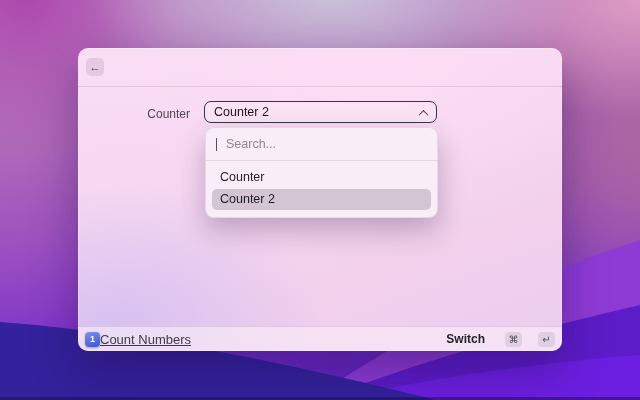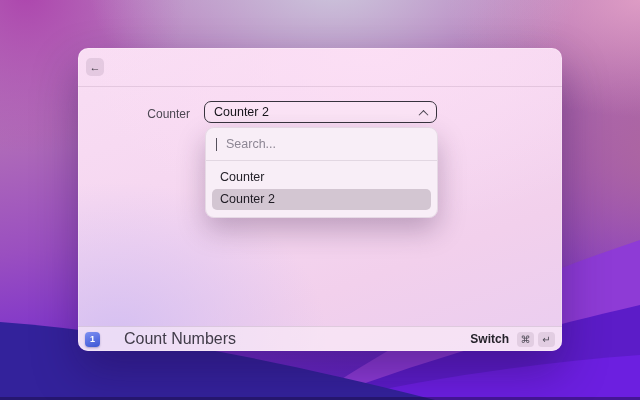--- a/index.html
+++ b/index.html
@@ -75,22 +75,22 @@
     border-top:1px solid rgba(80,55,85,.14);background:rgba(253,242,250,.55);
     display:flex;align-items:center;padding:0 7px;
   }
   .app-icon{
     width:15px;height:15px;border-radius:4px;
     background:linear-gradient(160deg,#7e90f2,#3c55d4);
     color:#fff;font-size:9px;font-weight:bold;
     display:flex;align-items:center;justify-content:center;
     box-shadow:0 1px 2px rgba(30,30,90,.3);
   }
-  .cmd-title{font-size:16px;color:#403b48;margin-left:24px;flex:1;}
-  .action{display:flex;align-items:center;gap:4px;cursor:pointer;}
+  .cmd-title{font-size:13px;color:#403b48;margin-left:0;flex:1;text-decoration:underline;}
+  .action{display:flex;align-items:center;gap:16px;cursor:pointer;}
   .action-label{font-size:12px;font-weight:700;color:#26232b;margin-right:4px;}
   .kbd{
     min-width:11px;height:15px;padding:0 3px;border-radius:4px;background:rgba(70,45,75,.11);
     display:flex;align-items:center;justify-content:center;
     font-size:10px;color:#4f4a57;
   }
 </style>
 </head>
 <body>
 

